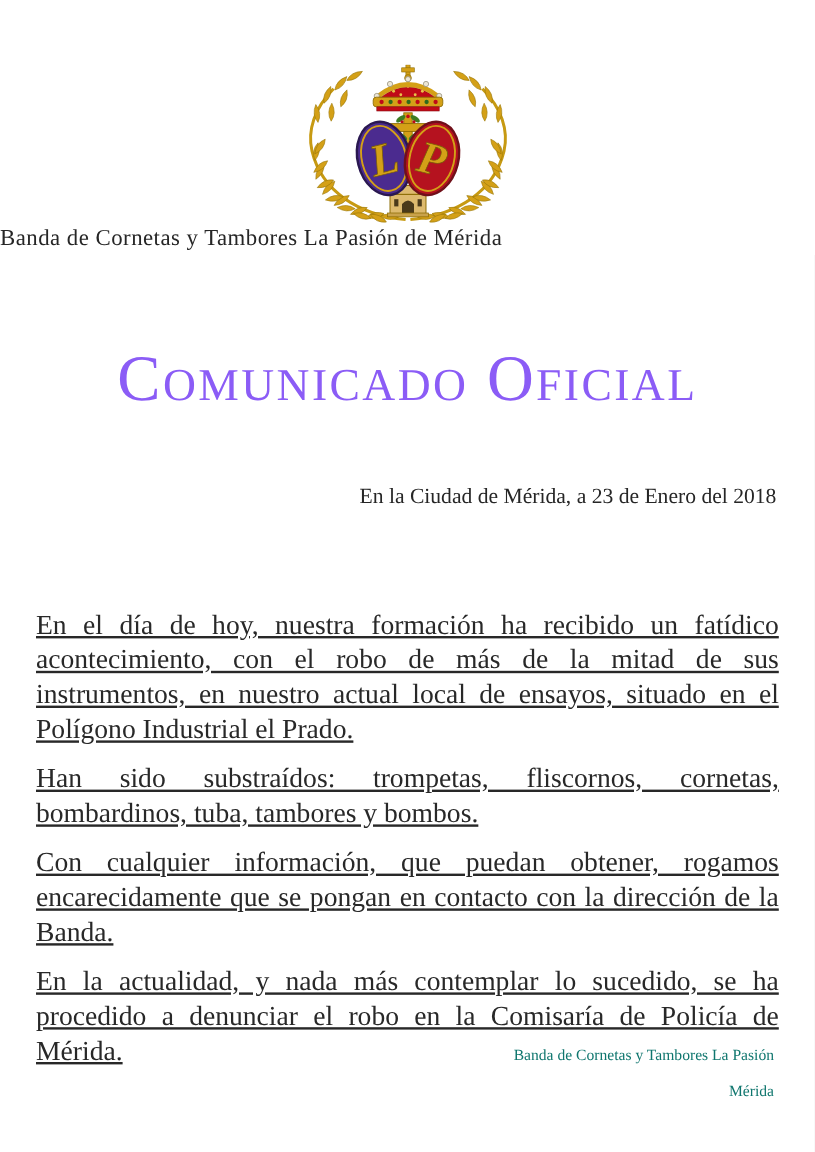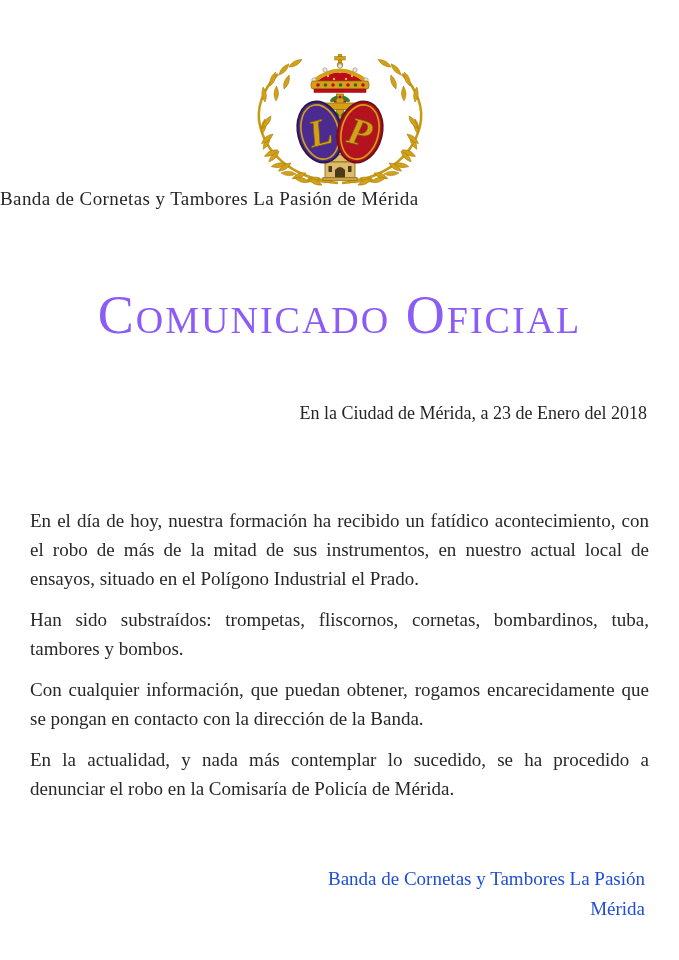--- a/index.html
+++ b/index.html
@@ -50,35 +50,36 @@
     text-align: right;
     font-size: 18px;
     color: #262626;
     margin-left: 45px;
   }
   .body-text {
     position: absolute;
     top: 506px;
     left: 30px;
     right: 30px;
-    font-size: 19px;
+    font-size: 23px;
     line-height: 29px;
     text-align: justify;
     color: #282828;
+    text-decoration: underline;
   }
   .body-text p { margin: 0 0 12px 0; }
   .signature {
     position: absolute;
     top: 864px;
     right: 34px;
     left: 0;
     text-align: right;
-    font-size: 19px;
+    font-size: 13px;
     line-height: 30px;
-    color: #1d4ed8;
+    color: #0f766e;
   }
 </style>
 </head>
 <body>
 
 <div class="page">
 
   <div class="crest">
     <svg width="212" height="134" viewBox="0 0 212 134">
       <defs>

